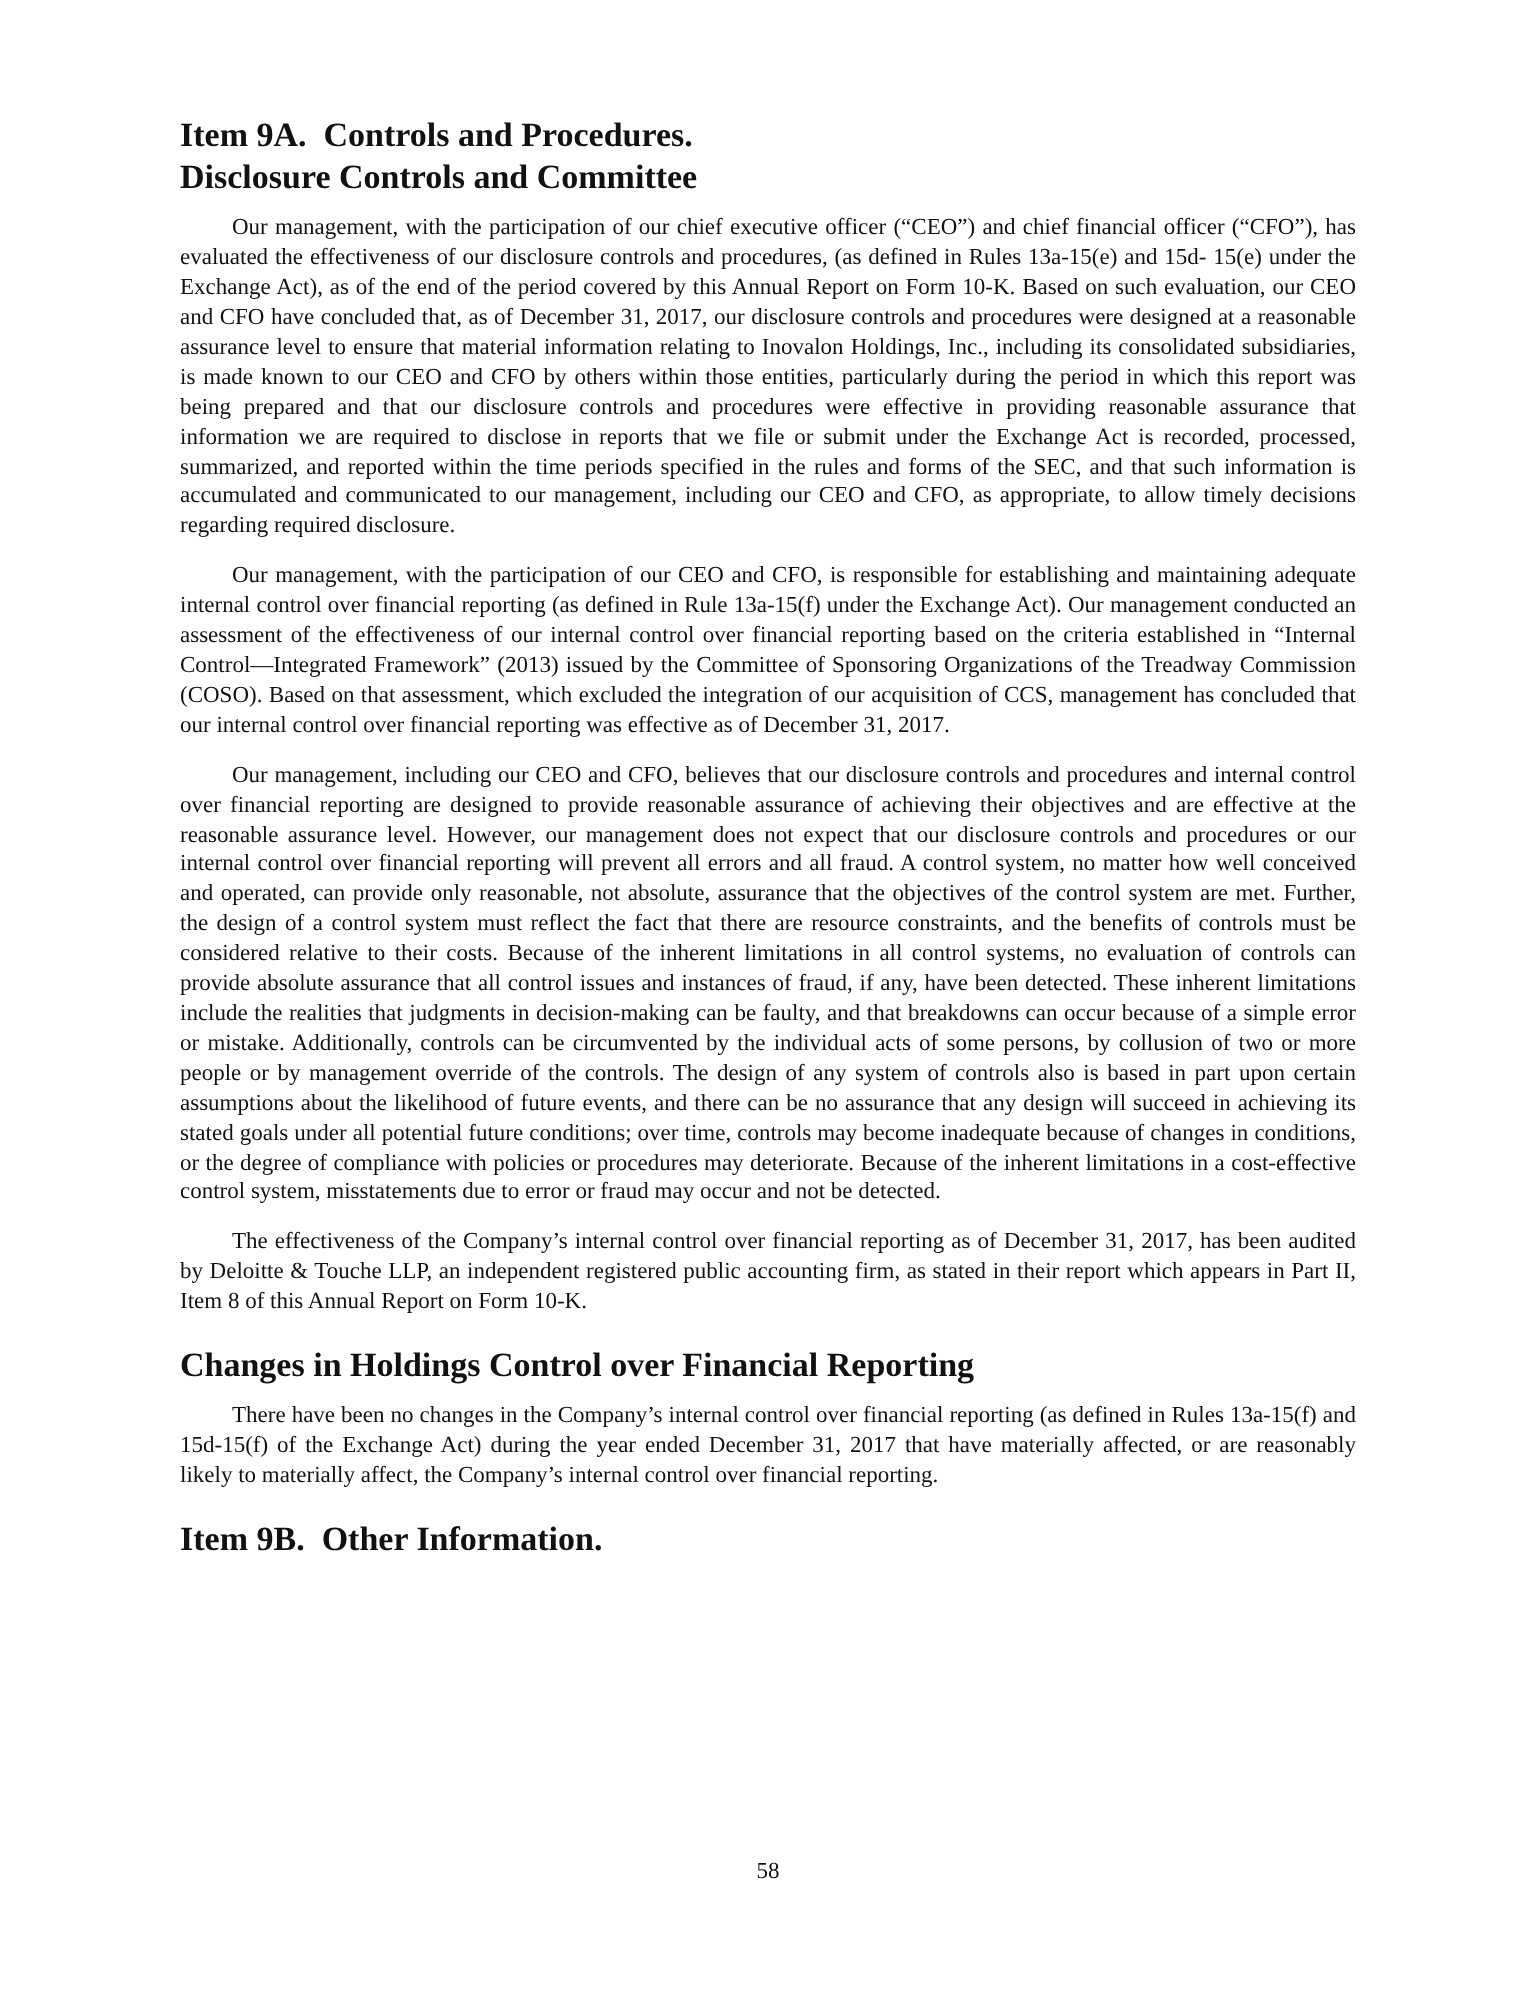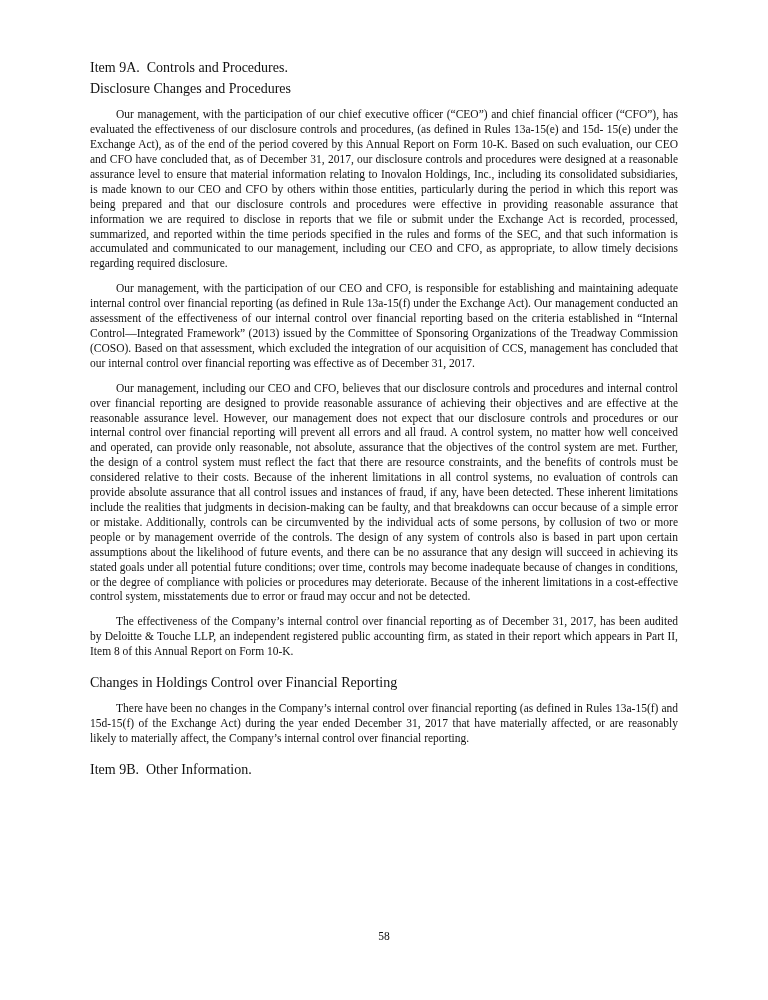--- a/index.html
+++ b/index.html
@@ -19,22 +19,22 @@
   }
   .content {
     position: absolute;
     left: 90px;
     right: 90px;
     top: 61px;
     font-size: 11.5px;
     line-height: 14.9px;
   }
   .heading {
-    font-weight: normal;
-    font-size: 14px;
+    font-weight: bold;
+    font-size: 17px;
     line-height: 14.9px;
     margin: 0 0 6.5px 0;
     white-space: pre-wrap;
     text-align: left;
   }
   .spaced {
     margin-top: 17px;
   }
   .para {
     margin: 10px 0 7px 0;
@@ -52,21 +52,21 @@
   }
 </style>
 </head>
 <body>
 
 <div class="page">
   <div class="content">
 
     <h1 class="heading">Item 9A.  Controls and Procedures.</h1>
 
-    <h2 class="heading">Disclosure Changes and Procedures</h2>
+    <h2 class="heading">Disclosure Controls and Committee</h2>
     <p class="para">Our management, with the participation of our chief executive officer (“CEO”) and chief financial officer (“CFO”), has evaluated the effectiveness of our disclosure controls and procedures, (as defined in Rules 13a-15(e) and 15d- 15(e) under the Exchange Act), as of the end of the period covered by this Annual Report on Form 10-K. Based on such evaluation, our CEO and CFO have concluded that, as of December 31, 2017, our disclosure controls and procedures were designed at a reasonable assurance level to ensure that material information relating to Inovalon Holdings, Inc., including its consolidated subsidiaries, is made known to our CEO and CFO by others within those entities, particularly during the period in which this report was being prepared and that our disclosure controls and procedures were effective in providing reasonable assurance that information we are required to disclose in reports that we file or submit under the Exchange Act is recorded, processed, summarized, and reported within the time periods specified in the rules and forms of the SEC, and that such information is accumulated and communicated to our management, including our CEO and CFO, as appropriate, to allow timely decisions regarding required disclosure.</p>
 
     <p class="para">Our management, with the participation of our CEO and CFO, is responsible for establishing and maintaining adequate internal control over financial reporting (as defined in Rule 13a-15(f) under the Exchange Act). Our management conducted an assessment of the effectiveness of our internal control over financial reporting based on the criteria established in “Internal Control—Integrated Framework” (2013) issued by the Committee of Sponsoring Organizations of the Treadway Commission (COSO). Based on that assessment, which excluded the integration of our acquisition of CCS, management has concluded that our internal control over financial reporting was effective as of December 31, 2017.</p>
     <p class="para">Our management, including our CEO and CFO, believes that our disclosure controls and procedures and internal control over financial reporting are designed to provide reasonable assurance of achieving their objectives and are effective at the reasonable assurance level. However, our management does not expect that our disclosure controls and procedures or our internal control over financial reporting will prevent all errors and all fraud. A control system, no matter how well conceived and operated, can provide only reasonable, not absolute, assurance that the objectives of the control system are met. Further, the design of a control system must reflect the fact that there are resource constraints, and the benefits of controls must be considered relative to their costs. Because of the inherent limitations in all control systems, no evaluation of controls can provide absolute assurance that all control issues and instances of fraud, if any, have been detected. These inherent limitations include the realities that judgments in decision-making can be faulty, and that breakdowns can occur because of a simple error or mistake. Additionally, controls can be circumvented by the individual acts of some persons, by collusion of two or more people or by management override of the controls. The design of any system of controls also is based in part upon certain assumptions about the likelihood of future events, and there can be no assurance that any design will succeed in achieving its stated goals under all potential future conditions; over time, controls may become inadequate because of changes in conditions, or the degree of compliance with policies or procedures may deteriorate. Because of the inherent limitations in a cost-effective control system, misstatements due to error or fraud may occur and not be detected.</p>
     <p class="para">The effectiveness of the Company’s internal control over financial reporting as of December 31, 2017, has been audited by Deloitte &amp; Touche LLP, an independent registered public accounting firm, as stated in their report which appears in Part II, Item 8 of this Annual Report on Form 10-K.</p>
 
     <h2 class="heading spaced">Changes in Holdings Control over Financial Reporting</h2>
     <p class="para">There have been no changes in the Company’s internal control over financial reporting (as defined in Rules 13a-15(f) and 15d-15(f) of the Exchange Act) during the year ended December 31, 2017 that have materially affected, or are reasonably likely to materially affect, the Company’s internal control over financial reporting.</p>
 
     <h1 class="heading spaced">Item 9B.  Other Information.</h1>

